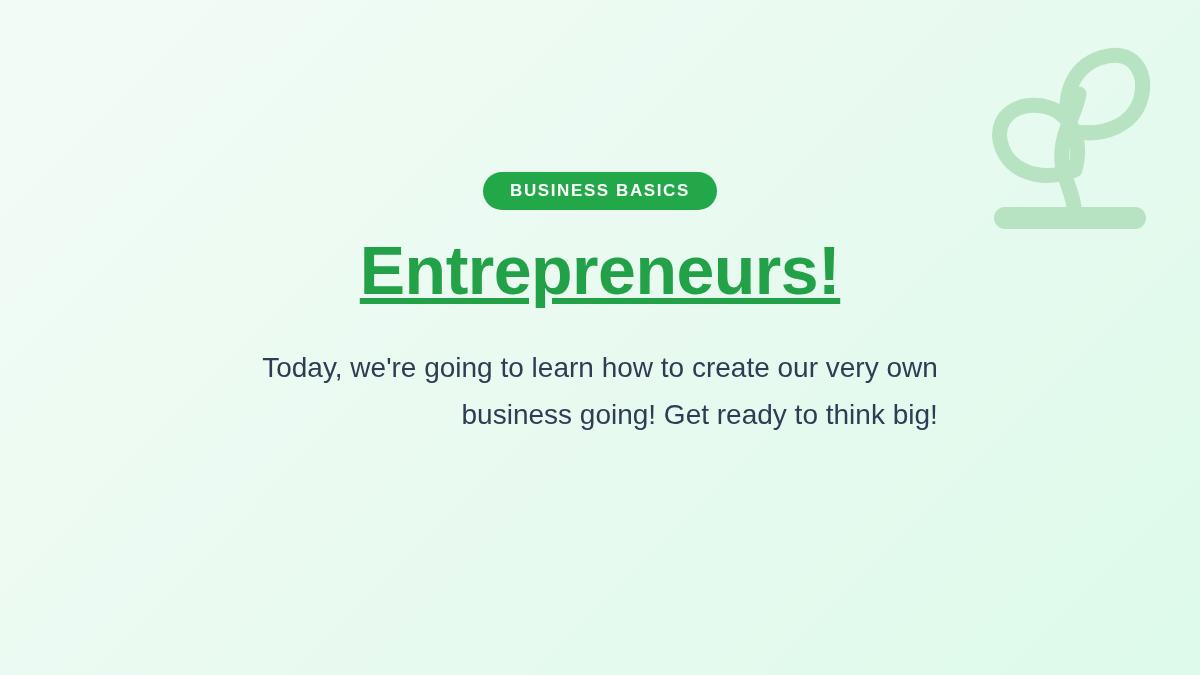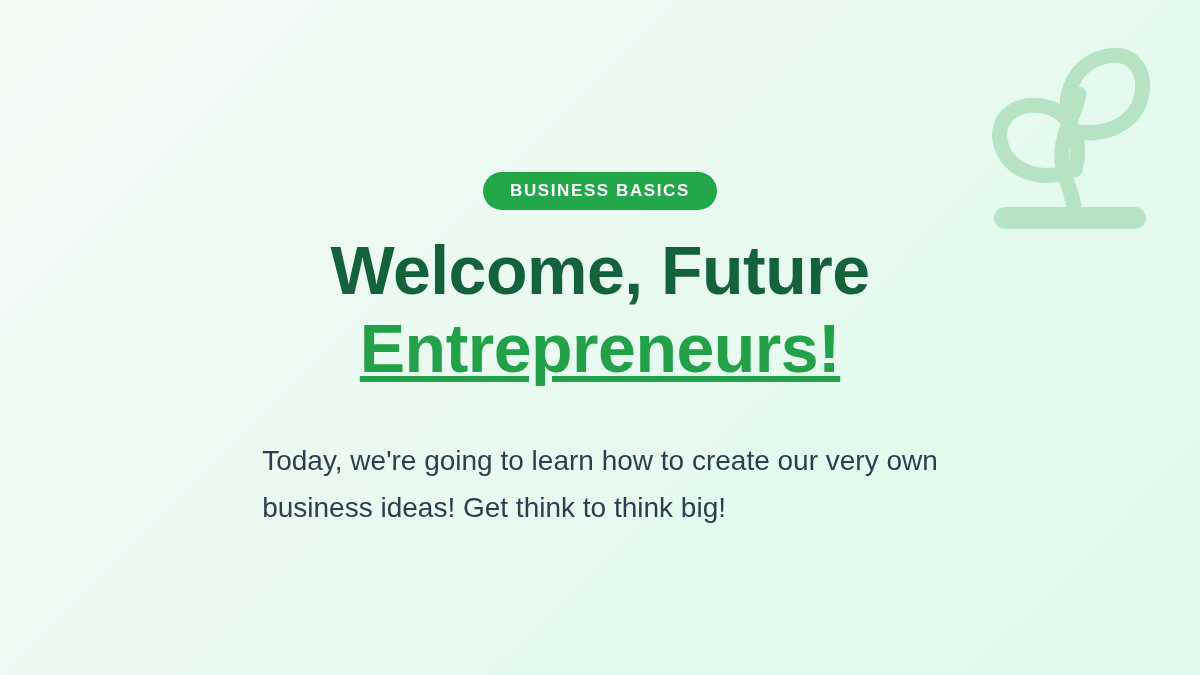--- a/index.html
+++ b/index.html
@@ -82,24 +82,24 @@
   }
   .headline-line {
     display: block;
     white-space: nowrap;
   }
   .headline-line-1 { color: #14623a; }
   .headline-line-2 { color: #22a149; text-decoration: underline; }
 
   
   #subtitle {
-    margin: 16px;
+    margin: 0;
     padding: 0;
     padding-top: 34px;
-    text-align: left;
+    text-align: right;
     font-size: 28px;
     font-weight: normal;
     line-height: 1.68;
     color: #2e3d54;
     max-width: 800px;
   }
   .subtitle-line {
     display: block;
     white-space: nowrap;
   }
@@ -120,23 +120,22 @@
 
       <path d="M30 188 L 160 188" stroke-width="22"></path>
     </svg>
   </div>
 
   <div id="content">
 
     <div id="badge">BUSINESS BASICS</div>
 
     <h1 id="headline">
-      <span class="headline-line headline-line-1">Welcome, Future</span>
       <span class="headline-line headline-line-2">Entrepreneurs!</span>
     </h1>
 
     <p id="subtitle">
       <span class="subtitle-line">Today, we're going to learn how to create our very own</span>
-      <span class="subtitle-line">business ideas! Get think to think big!</span>
+      <span class="subtitle-line">business going! Get ready to think big!</span>
     </p>
 
   </div>
 </div>
 
 </body></html>

